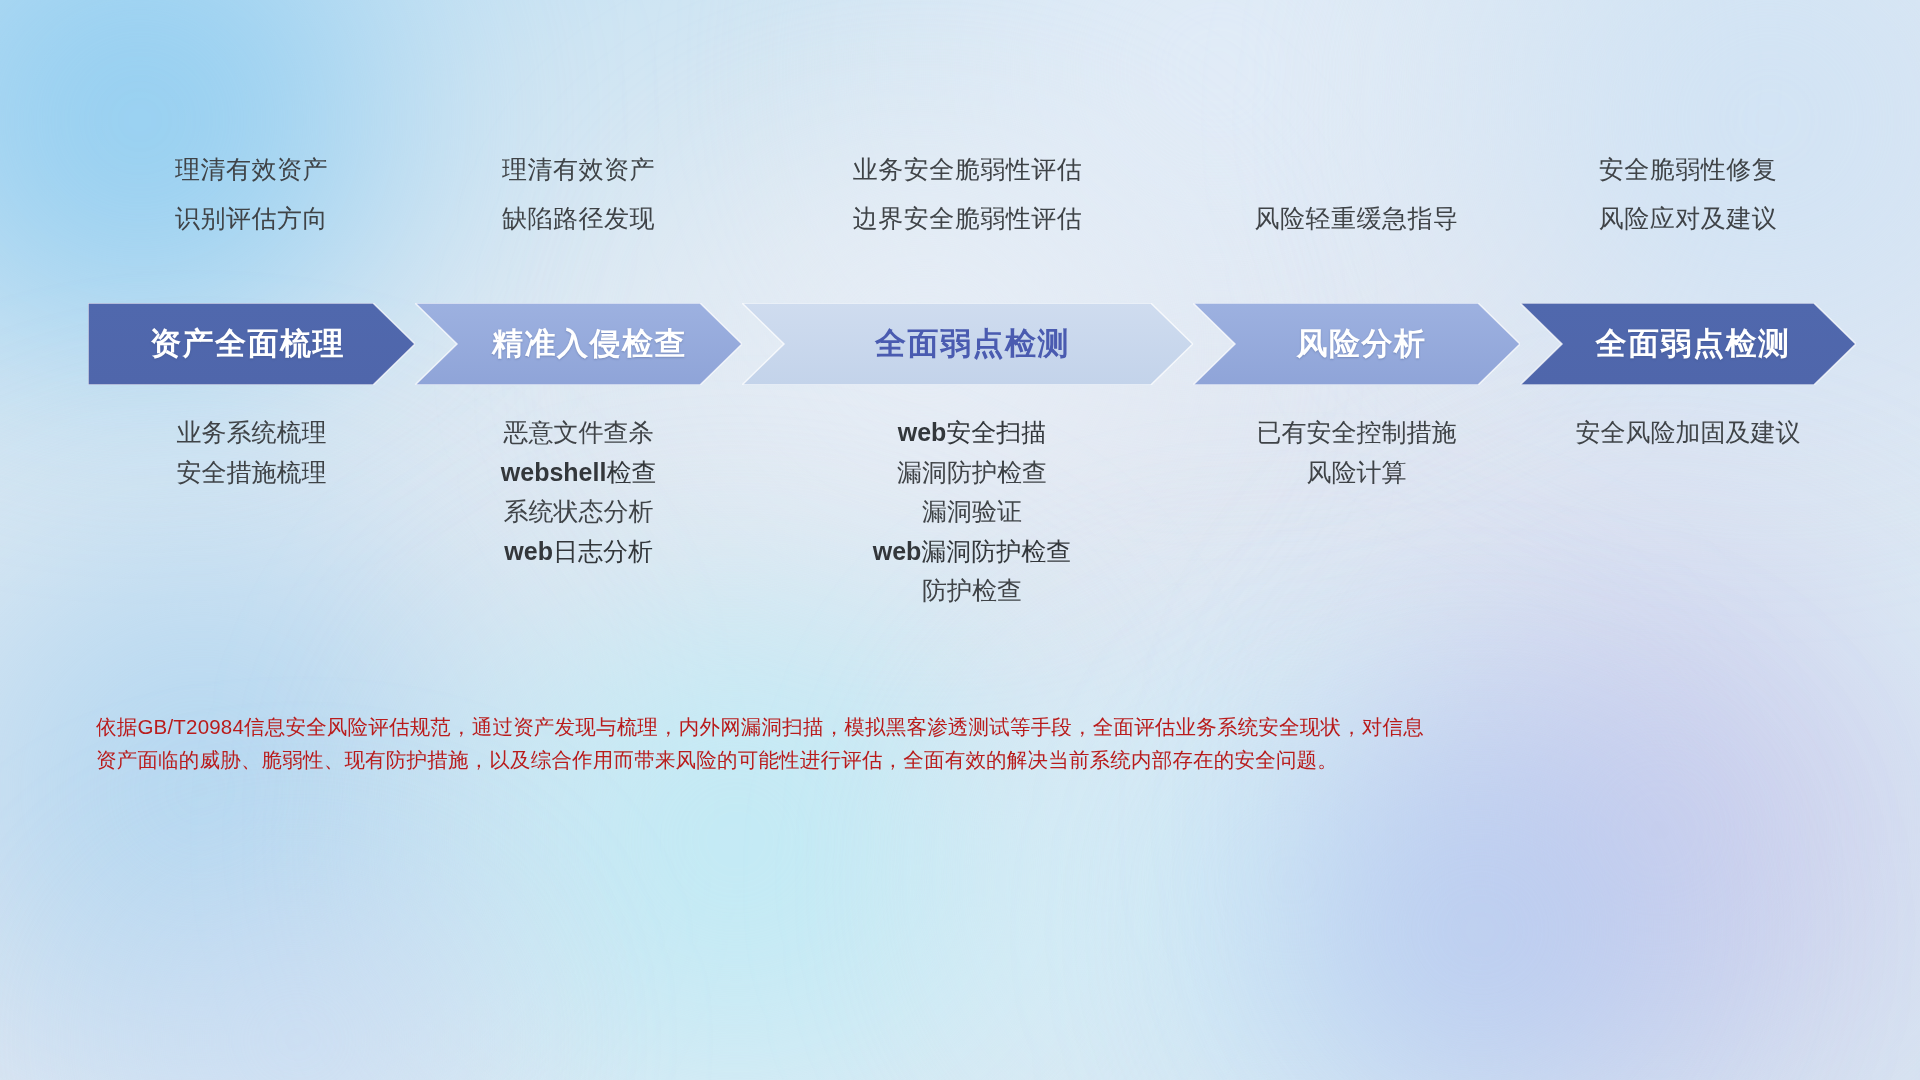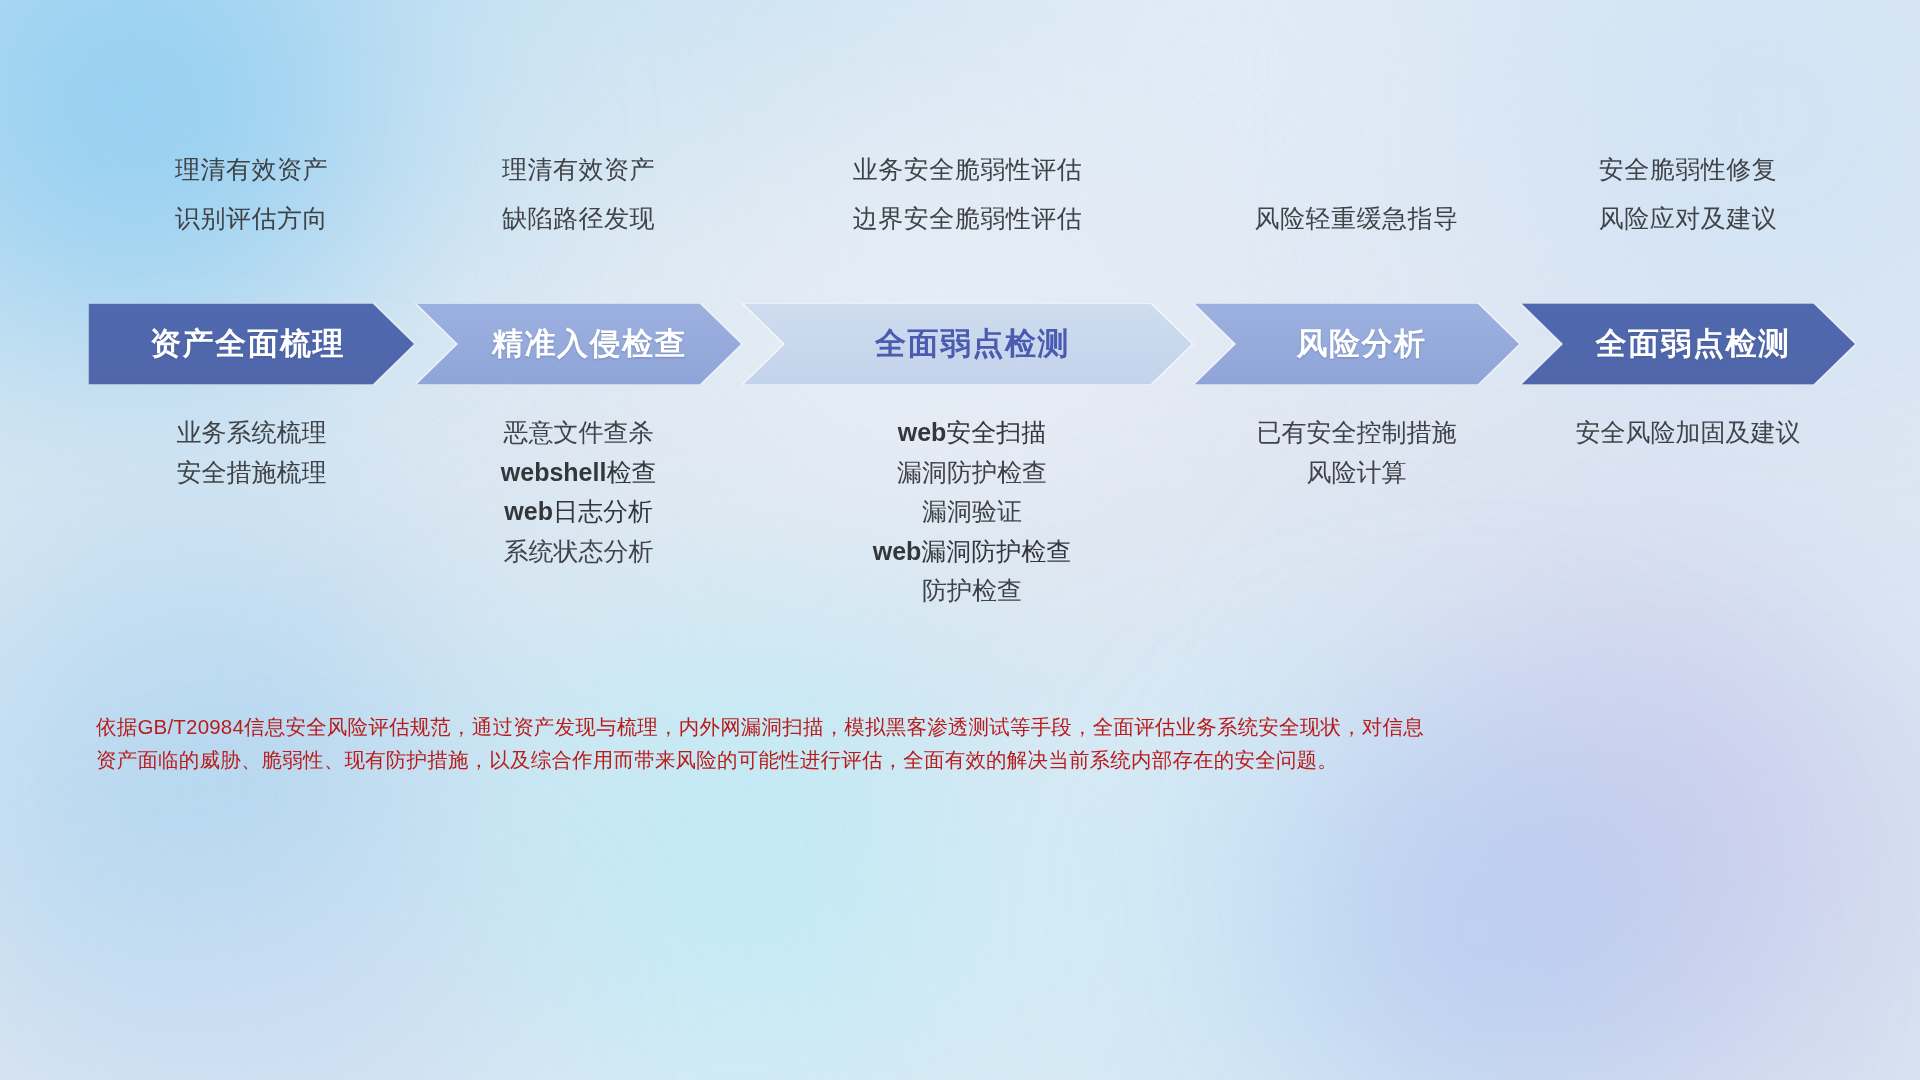--- a/index.html
+++ b/index.html
@@ -222,22 +222,22 @@
       </div>
 
     <div id="bottom-columns">
         <div style="position: absolute; left: -8.46px; width: 520px; text-align: center; top: 413px;">
           <div class="bot-line">业务系统梳理</div>
           <div class="bot-line">安全措施梳理</div>
         </div>
         <div style="position: absolute; left: 318.62px; width: 520px; text-align: center; top: 413px;">
           <div class="bot-line">恶意文件查杀</div>
           <div class="bot-line bold"><b>webshell</b><span class="cn">检查</span></div>
+          <div class="bot-line">系统状态分析</div>
           <div class="bot-line bold"><b>web</b><span class="cn">日志分析</span></div>
-          <div class="bot-line">系统状态分析</div>
         </div>
         <div style="position: absolute; left: 712px; width: 520px; text-align: center; top: 413px;">
           <div class="bot-line bold"><b>web</b><span class="cn">安全扫描</span></div>
           <div class="bot-line">漏洞防护检查</div>
           <div class="bot-line">漏洞验证</div>
           <div class="bot-line bold"><b>web</b><span class="cn">漏洞防护检查</span></div>
           <div class="bot-line">防护检查</div>
         </div>
         <div style="position: absolute; left: 1096.54px; width: 520px; text-align: center; top: 413px;">
           <div class="bot-line">已有安全控制措施</div>

